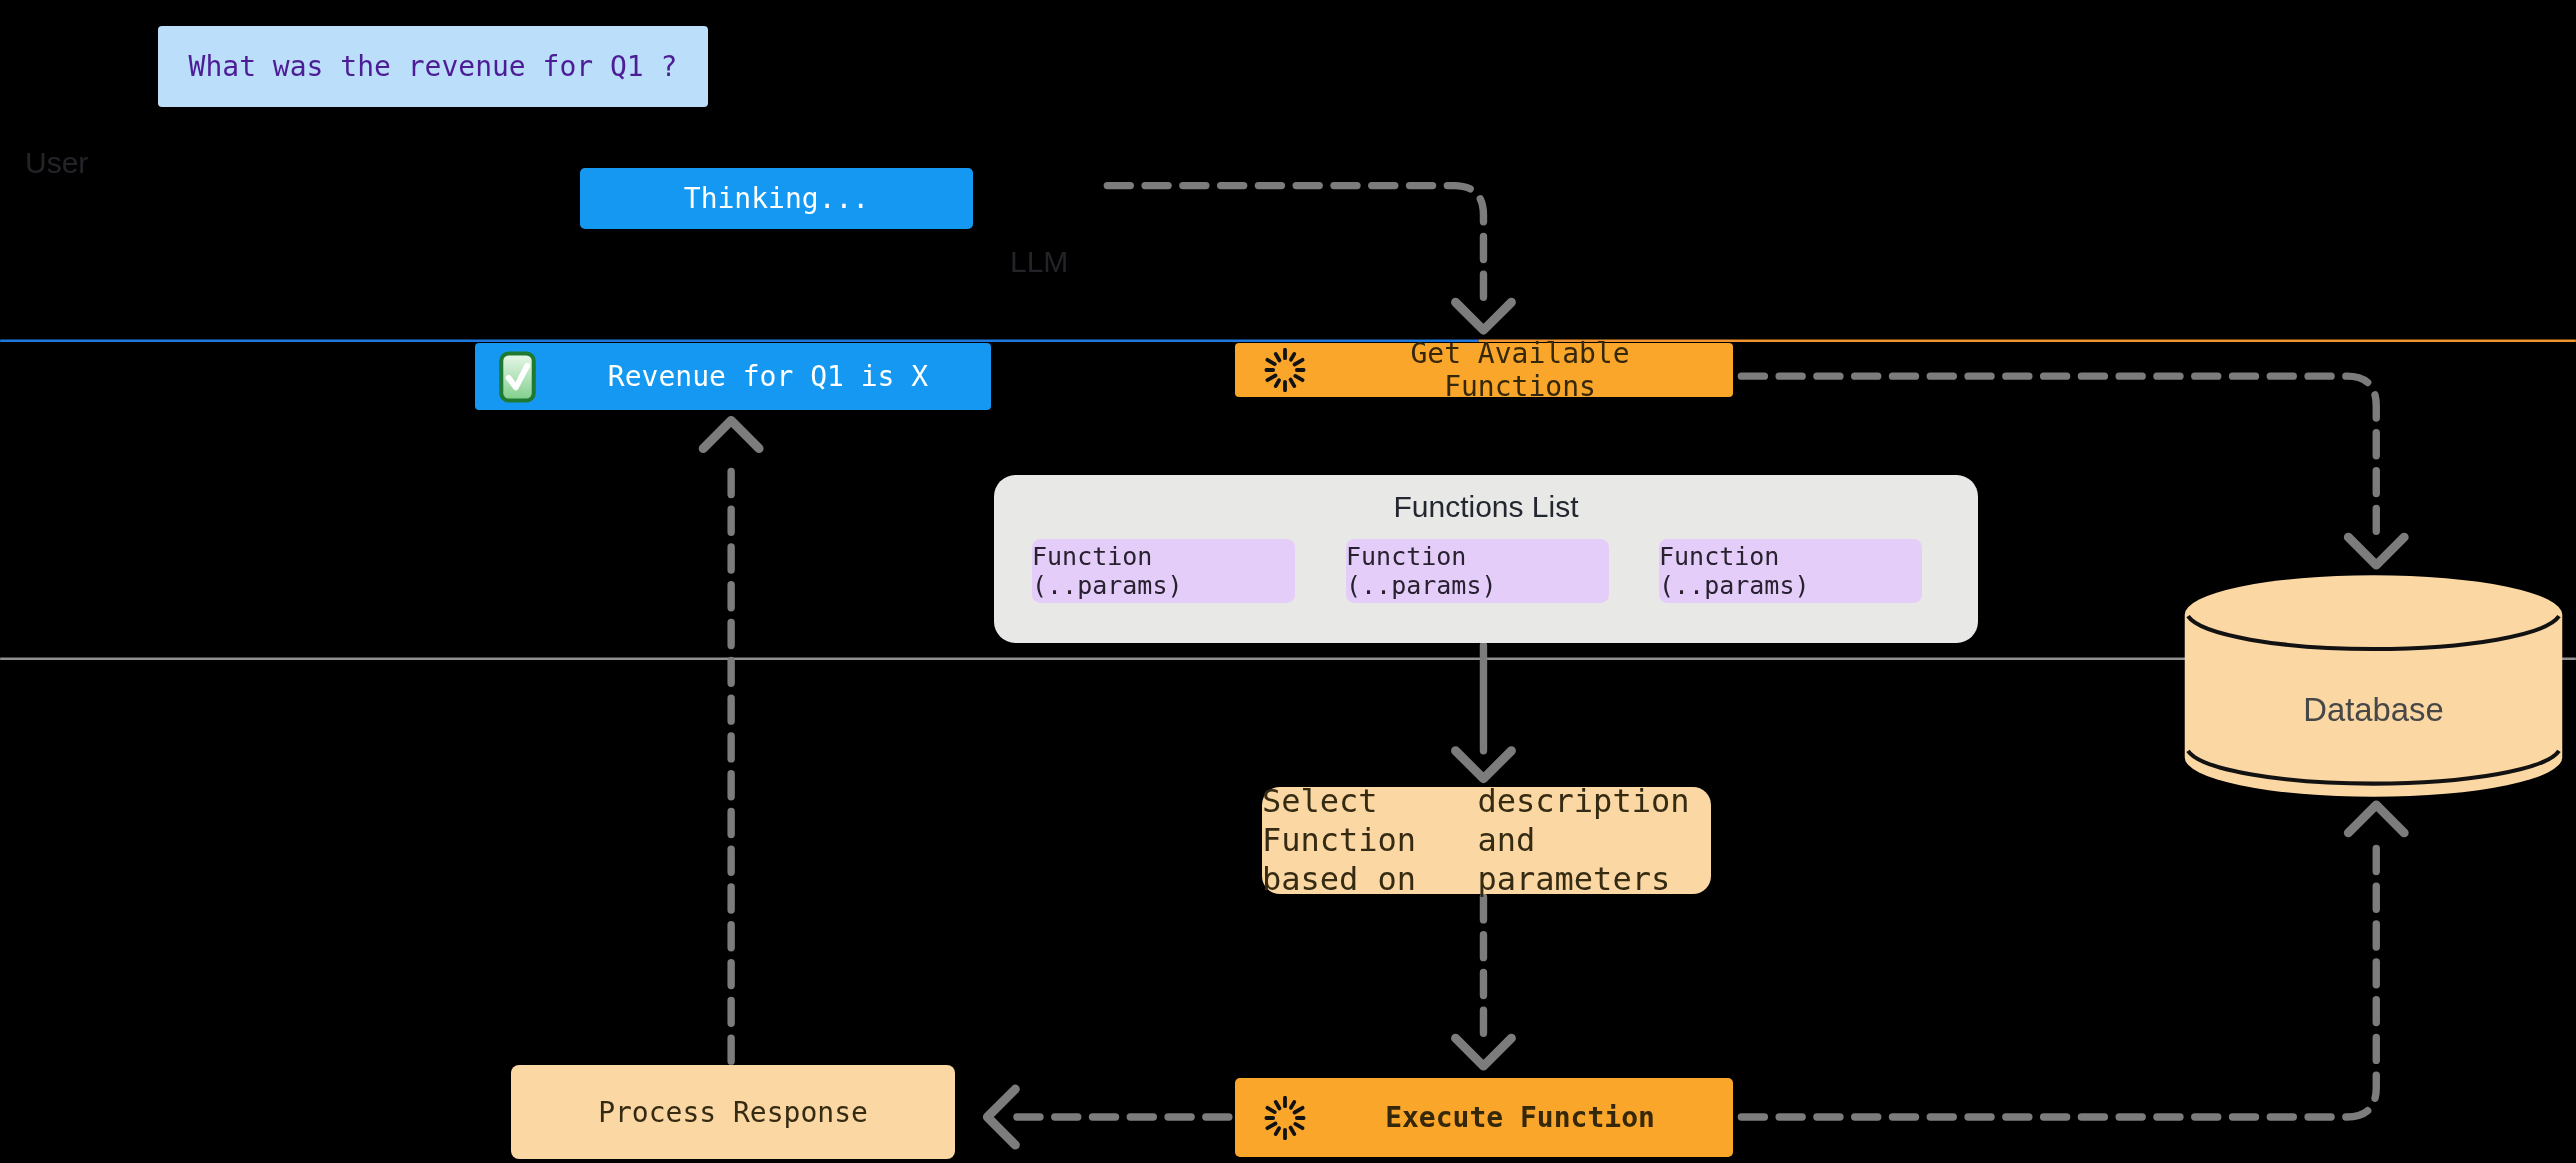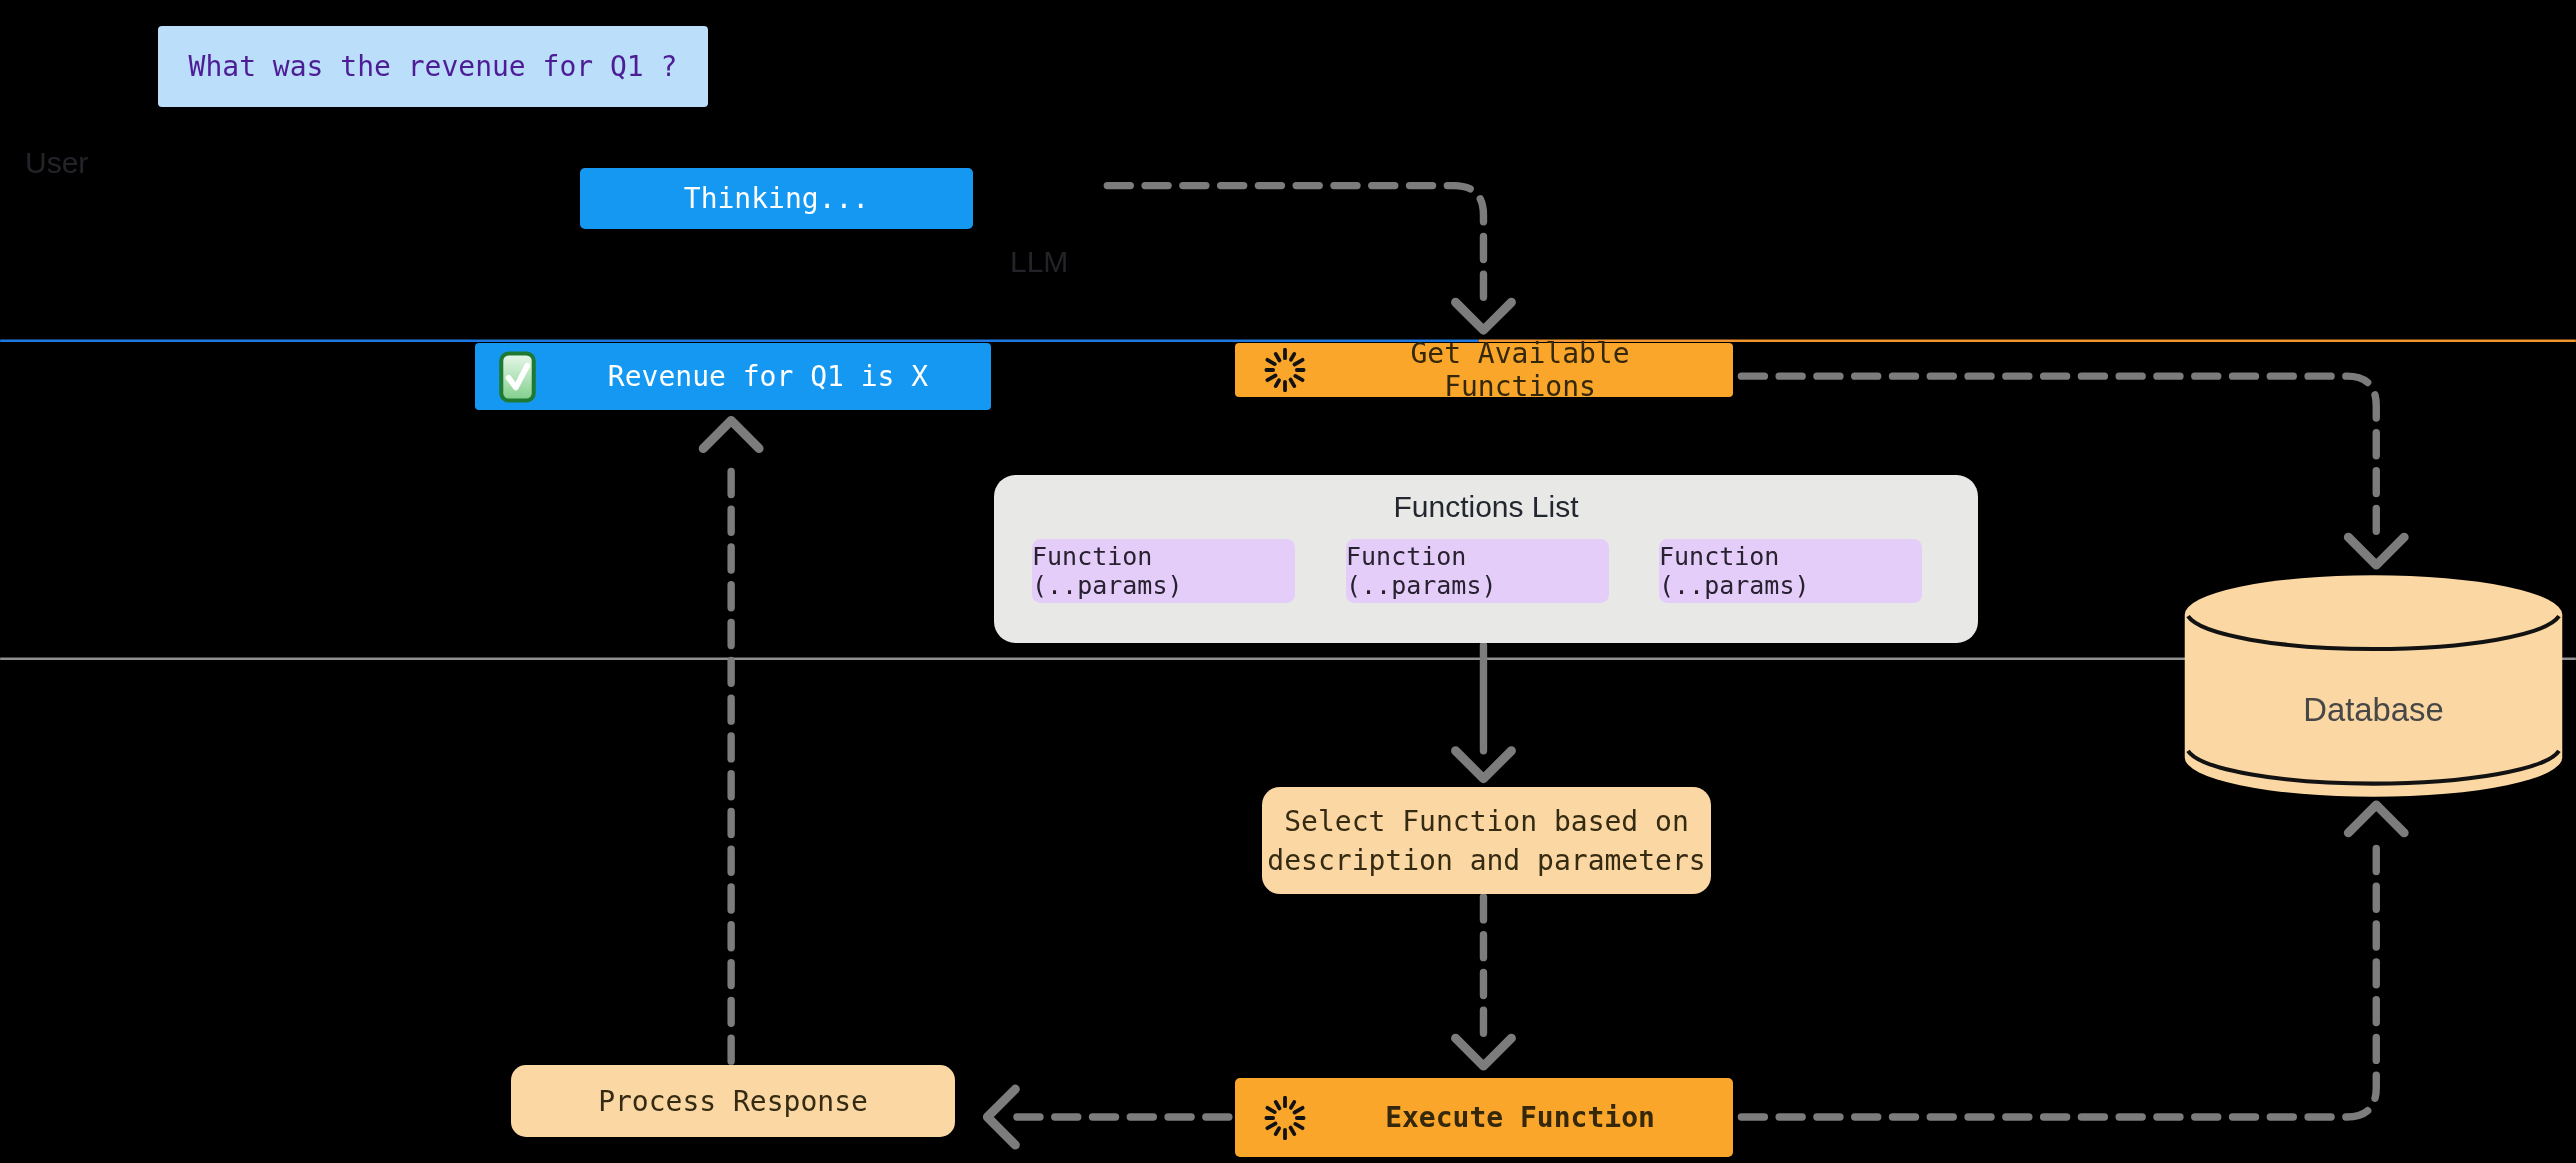--- a/index.html
+++ b/index.html
@@ -23,22 +23,22 @@
   
   #gaf{left:1235px;top:343px;width:498px;height:54px;background:#F9A62B;border-radius:4.1px;
        color:#35270A;font-size:28px;justify-content:flex-start;padding:0 28px;gap:28px;}
   #gaf .txt{flex:1;text-align:center;}
   #execute{left:1235px;top:1078px;width:498px;height:79px;background:#F9A62B;border-radius:5px;
            color:#35270A;font-size:28px;justify-content:flex-start;padding:0 28px;gap:28px;font-weight:bold;}
   #execute .txt{flex:1;text-align:center;}
 
   
   #select-fn{left:1262px;top:787px;width:449px;height:107px;background:#FAD7A3;border-radius:18px;
-             color:#352B13;font-size:28px;flex-direction:column;line-height:39px;}
-  #process{left:511px;top:1065px;width:444px;height:72px;background:#FAD7A3;border-radius:15px;
+             color:#352B13;font-size:32px;line-height:39px;}
+  #process{left:511px;top:1065px;width:444px;height:94px;background:#FAD7A3;border-radius:8px;
            color:#352B13;font-size:28px;}
 
   
   #fl-panel{left:994px;top:475px;width:984px;height:168px;background:#E8E8E7;border-radius:21.4px;
             flex-direction:column;justify-content:flex-start;}
   #fl-title{margin-top:15px;font-size:30px;color:#23272F;}
   .fl-row{position:absolute;left:0;top:64px;width:100%;height:64px;}
   .fl-item{position:absolute;top:0;width:263px;height:64px;background:#E5CDF9;border-radius:8.2px;
            display:flex;align-items:center;justify-content:center;color:#272130;font-size:25px;}
   .fl-i0{left:38px;} .fl-i1{left:352px;} .fl-i2{left:665px;}

